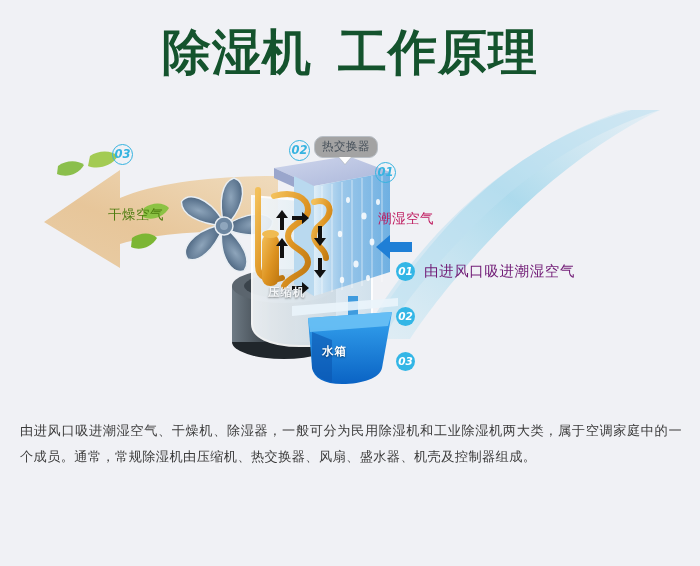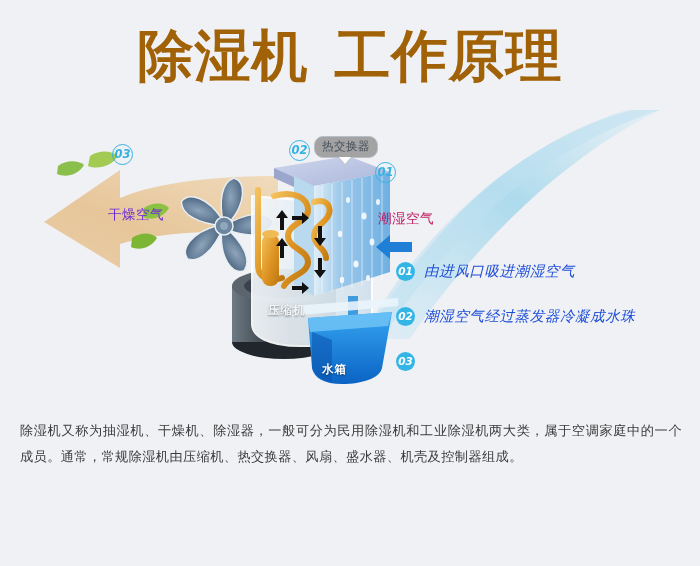--- a/index.html
+++ b/index.html
@@ -18,23 +18,23 @@
   
   .title-wrap {
     position: absolute;
     top: 28px;
     left: 0;
     width: 700px;
     text-align: center;
     white-space: nowrap;
   }
   .title-part {
-    font-size: 56px;
+    font-size: 49px;
     font-weight: 700;
-    color: #a16207;
+    color: #14532d;
     letter-spacing: 1px;
     line-height: 1;
     display: inline-block;
     vertical-align: baseline;
   }
   .title-part.two { margin-left: 26px; }
 
   
   .stage {
     position: absolute;
@@ -101,21 +101,21 @@
     font-style: italic;
     box-sizing: border-box;
   }
   .diag-text {
     font-size: 13.5px;
     color: #4a5560;
     letter-spacing: 0.5px;
   }
 
   #lbl-03 { left: 112px; top: 26px; }
-  #lbl-03-text { left: 108px; top: 88px; color:#6d28d9; }
+  #lbl-03-text { left: 108px; top: 88px; color:#4d7c0f; }
   #lbl-02 { left: 289px; top: 22px; }
   #lbl-01 { left: 375px; top: 44px; }
   #lbl-01-text { left: 378px; top: 92px; color:#be185d; }
 
   
   .bubble {
     position: absolute;
     left: 314px;
     top: 18px;
     background: #a3a3a3;
@@ -140,21 +140,20 @@
 
   
   .comp-caption {
     position: absolute;
     font-size: 11.5px;
     color: #ffffff;
     font-weight: 700;
     letter-spacing: 1px;
     text-shadow: 0 1px 2px rgba(0,0,0,.45);
     white-space: nowrap;
-    margin-top: 18px;
   }
   #cap-compressor { left: 268px; top: 167px; color:#f2f4f6; }
   #cap-tank { left: 322px; top: 226px; }
 
   
   .steps {
     position: absolute;
     left: 396px;
     top: 255px;
     width: 290px;
@@ -174,24 +173,23 @@
     color: #ffffff;
     font-size: 10.5px;
     font-weight: 700;
     font-style: italic;
     line-height: 19px;
     text-align: center;
     margin-right: 9px;
   }
   .step-text {
     font-size: 14.5px;
-    color: #1d4ed8;
+    color: #701a75;
     letter-spacing: 0.6px;
     white-space: nowrap;
-    font-style: italic;
   }
 
   
   .copy {
     position: absolute;
     left: 20px;
     top: 418px;
     width: 662px;
   }
   .copy p {
@@ -375,22 +373,21 @@
   <span class="comp-caption" id="cap-tank">水箱</span>
 </div>
 
 <div class="steps">
   <div class="step">
     <span class="step-badge">01</span>
     <span class="step-text">由进风口吸进潮湿空气</span>
   </div>
   <div class="step">
     <span class="step-badge">02</span>
-    <span class="step-text">潮湿空气经过蒸发器冷凝成水珠</span>
   </div>
   <div class="step">
     <span class="step-badge">03</span>
   </div>
 </div>
 
 <div class="copy">
-  <p class="para1">除湿机又称为抽湿机、干燥机、除湿器，一般可分为民用除湿机和工业除湿机两大类，属于空调家庭中的一个成员。通常，常规除湿机由压缩机、热交换器、风扇、盛水器、机壳及控制器组成。</p>
+  <p class="para1">由进风口吸进潮湿空气、干燥机、除湿器，一般可分为民用除湿机和工业除湿机两大类，属于空调家庭中的一个成员。通常，常规除湿机由压缩机、热交换器、风扇、盛水器、机壳及控制器组成。</p>
 </div>
 
 </body></html>

